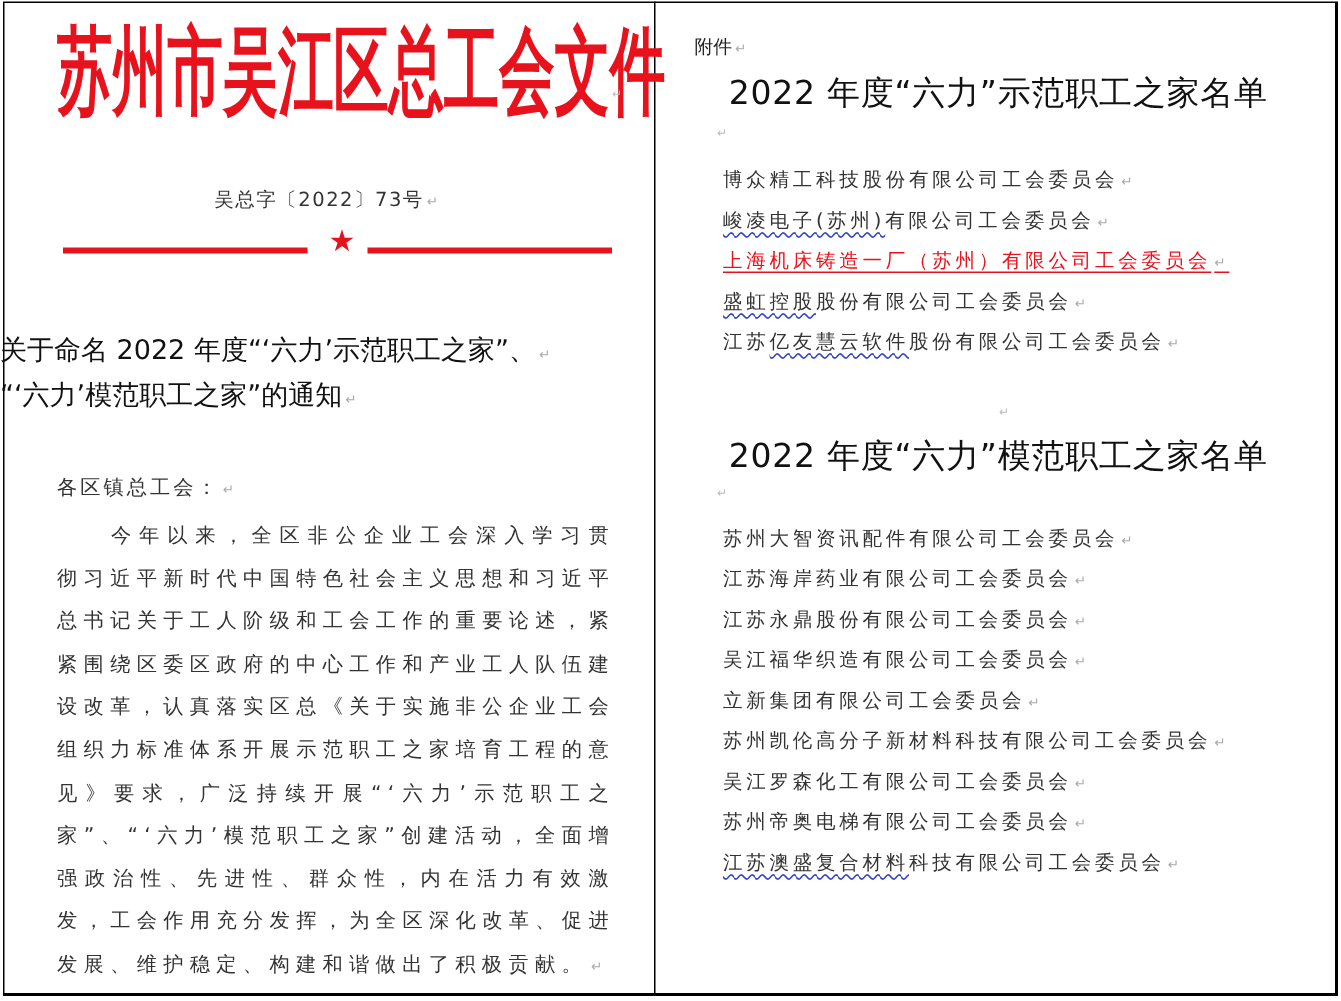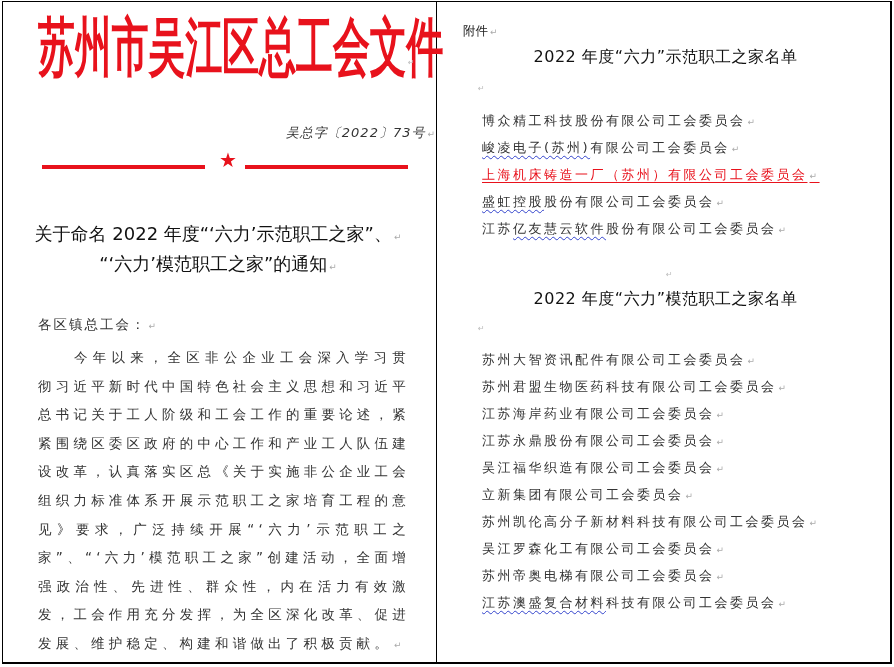--- a/index.html
+++ b/index.html
@@ -5,33 +5,33 @@
   html, body { margin: 0; padding: 0; background: #ffffff; }
   body { width: 894px; height: 667px; position: relative; overflow: hidden; font-family: "DejaVu Sans", sans-serif; color: #222; }
   .frame { position: absolute; left: 2px; top: 1px; width: 887px; height: 660px; border: 2px solid #000; border-top-width: 1px; border-left-width: 1px; border-right-width: 2px; box-sizing: content-box; }
   .divider { position: absolute; left: 436px; top: 1px; width: 1px; height: 662px; background: #000; }
   .pmark { color: #aaa; font-size: 9px; margin-left: 2px; font-family: "DejaVu Sans", sans-serif; }
   .dot-mark { position: absolute; color: #bbb; font-size: 8px; }
 
   
   .red-header { position: absolute; left: 38px; top: 14px; width: 372px; height: 70px; overflow: visible; }
   .red-header-text { display: inline-block; color: #e8121c; font-family: "DejaVu Serif", serif; font-weight: bold; font-size: 38px; letter-spacing: 0px; transform-origin: left top; transform: scale(0.97, 1.68); white-space: nowrap; line-height: 40px; }
-  .doc-number { position: absolute; left: 0; width: 436px; top: 124px; text-align: right; font-size: 13px; color: #333; letter-spacing: 1px; font-style: italic; }
+  .doc-number { position: absolute; left: 0; width: 436px; top: 124px; text-align: center; font-size: 13px; color: #333; letter-spacing: 1px; }
   .rule-left { position: absolute; left: 42px; top: 165px; width: 163px; height: 4px; background: #e8121c; }
   .rule-right { position: absolute; left: 245px; top: 165px; width: 163px; height: 4px; background: #e8121c; }
   .star { position: absolute; left: 219px; top: 150px; color: #e8121c; font-size: 20px; line-height: 20px; }
-  .notice-title { position: absolute; left: 0; width: 436px; text-align: center; font-size: 18px; color: #111; line-height: 30px; }
+  .notice-title { position: absolute; left: 0; width: 436px; font-size: 18px; color: #111; line-height: 30px; }
   .notice-title.l1 { top: 219px; }
   .notice-title.l2 { top: 249px; }
   .salutation { position: absolute; left: 38px; top: 316px; font-size: 13.5px; color: #333; letter-spacing: 2px; }
   .body-para { position: absolute; left: 38px; top: 343px; width: 372px; font-size: 13.5px; line-height: 28.6px; color: #333; letter-spacing: 4.2px; text-indent: 36px; text-align: justify; }
 
   
   .attach-label { position: absolute; left: 463px; top: 23px; font-size: 12.5px; color: #222; text-align: center; }
-  .list-title { position: absolute; left: 437px; width: 457px; text-align: center; font-size: 16px; color: #111; letter-spacing: 0.5px; }
+  .list-title { position: absolute; left: 437px; width: 457px; text-align: center; font-size: 22px; color: #111; letter-spacing: 0.5px; }
   .list-title.t1 { top: 47px; }
   .list-title.t2 { top: 289px; }
   .list { position: absolute; left: 478px; margin: 4px; padding: 0; list-style: none; }
   .list.l1 { top: 103px; }
   .list.l2 { top: 342px; }
   .list li { font-size: 13px; line-height: 27px; height: 27px; color: #333; letter-spacing: 2.5px; white-space: nowrap; }
   .list li.highlight { color: #e8121c; text-decoration: underline; text-decoration-color: #e8121c; text-underline-offset: 3px; }
   .wavy { text-decoration: underline wavy #3344cc; text-decoration-thickness: 1px; text-underline-offset: 3px; }
 </style>
 </head>
@@ -90,21 +90,20 @@
 
   <span class="dot-mark" style="left:666px;top:270px;">↵</span>
 
   <div class="list-title t2">
     <span>2022 年度“六力”模范职工之家名单</span>
   </div>
   <span class="dot-mark" style="left:478px;top:324px;">↵</span>
 
   <ul class="list l2">
     <li><span>苏州大智资讯配件有限公司工会委员会</span><span class="pmark">↵</span></li>
-    <li><span>苏州君盟生物医药科技有限公司工会委员会</span><span class="pmark">↵</span></li>
     <li><span>江苏海岸药业有限公司工会委员会</span><span class="pmark">↵</span></li>
     <li><span>江苏永鼎股份有限公司工会委员会</span><span class="pmark">↵</span></li>
     <li><span>吴江福华织造有限公司工会委员会</span><span class="pmark">↵</span></li>
     <li><span>立新集团有限公司工会委员会</span><span class="pmark">↵</span></li>
     <li><span>苏州凯伦高分子新材料科技有限公司工会委员会</span><span class="pmark">↵</span></li>
     <li><span>吴江罗森化工有限公司工会委员会</span><span class="pmark">↵</span></li>
     <li><span>苏州帝奥电梯有限公司工会委员会</span><span class="pmark">↵</span></li>
     <li><span class="wavy">江苏澳盛复合材料</span><span>科技有限公司工会委员会</span><span class="pmark">↵</span></li>
   </ul>
 </div>

